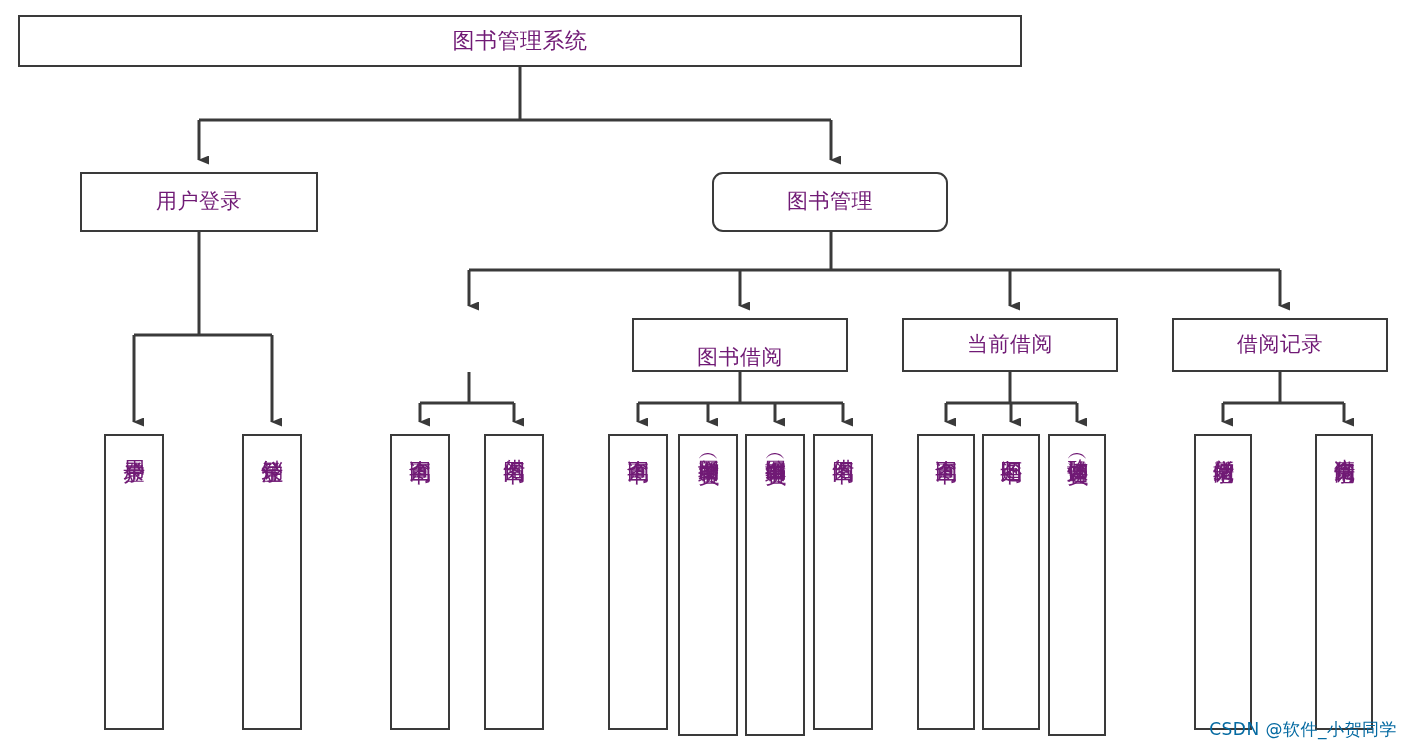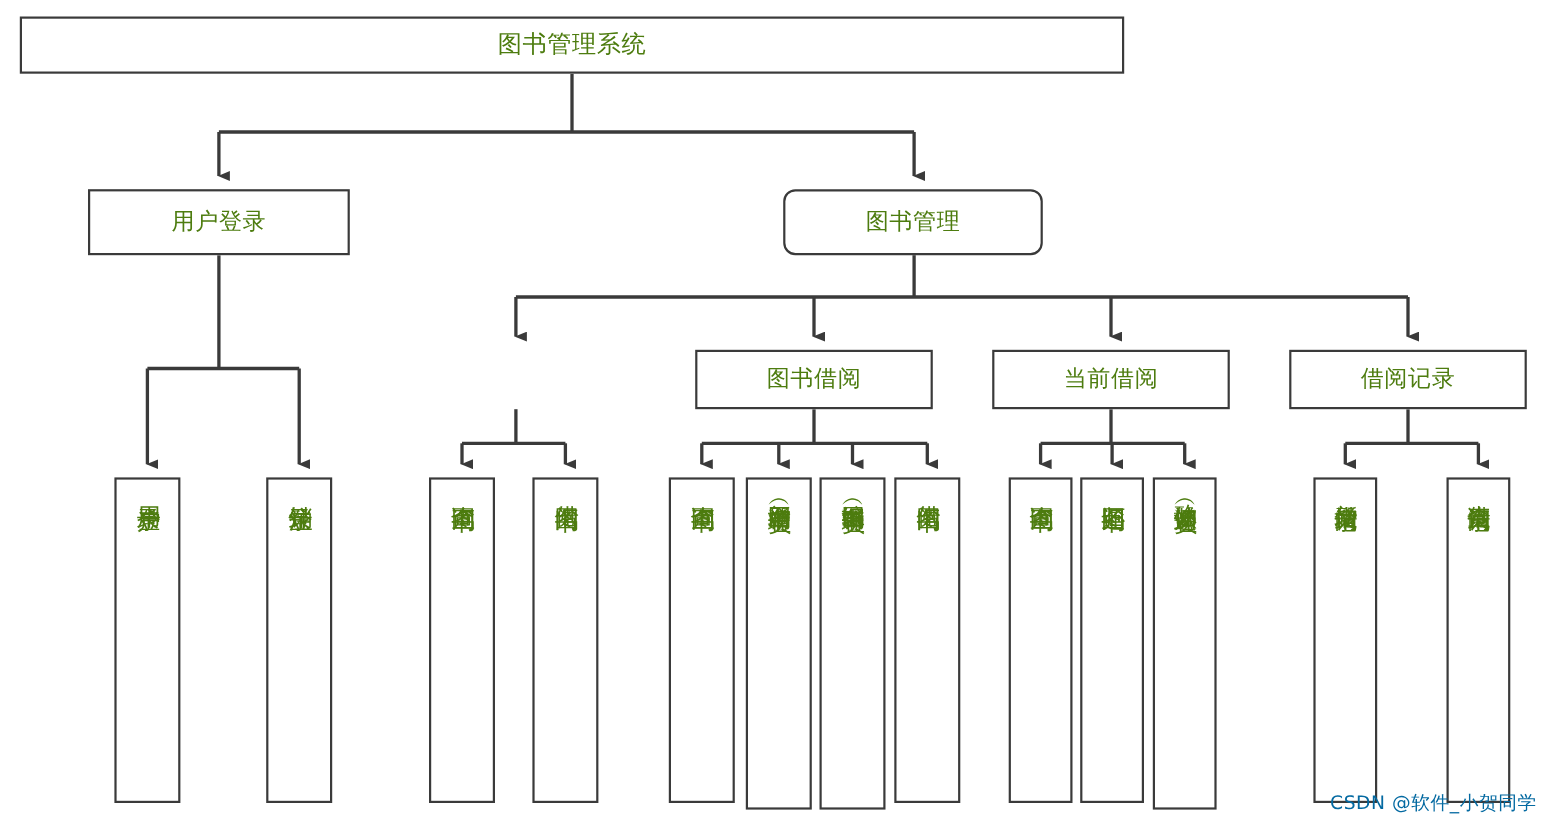--- a/index.html
+++ b/index.html
@@ -33,21 +33,21 @@
     display: flex;
     align-items: center;
     justify-content: center;
     z-index: 3;
   }
   .node .label {
     display: block;
     line-height: 1.12;
     letter-spacing: 0.5px;
     white-space: nowrap;
-    color: #4d7c0f;
+    color: #701a75;
   }
   .node.horiz .label {
     font-size: 21px;
   }
   .node.root .label {
     font-size: 22px;
   }
   .node.vert {
     align-items: flex-start;
     justify-content: center;
@@ -135,21 +135,21 @@
     <span class="label">图书管理系统</span>
   </div>
 
   <div class="node horiz" style="left:80px; top:172px; width:238px; height:60px;">
     <span class="label">用户登录</span>
   </div>
   <div class="node horiz" style="left:712px; top:172px; width:236px; height:60px;border-radius:11px;">
     <span class="label">图书管理</span>
   </div>
 
-  <div class="node horiz" style="left:632px; top:318px; width:216px; height:54px;">
+  <div class="node horiz" style="left:632px; top:318px; width:216px; height:54px;align-items:flex-end;">
     <span class="label">图书借阅</span>
   </div>
   <div class="node horiz" style="left:902px; top:318px; width:216px; height:54px;">
     <span class="label">当前借阅</span>
   </div>
   <div class="node horiz" style="left:1172px; top:318px; width:216px; height:54px;">
     <span class="label">借阅记录</span>
   </div>
 
   <div class="node vert" style="left:104px; top:434px; width:60px; height:296px;">

